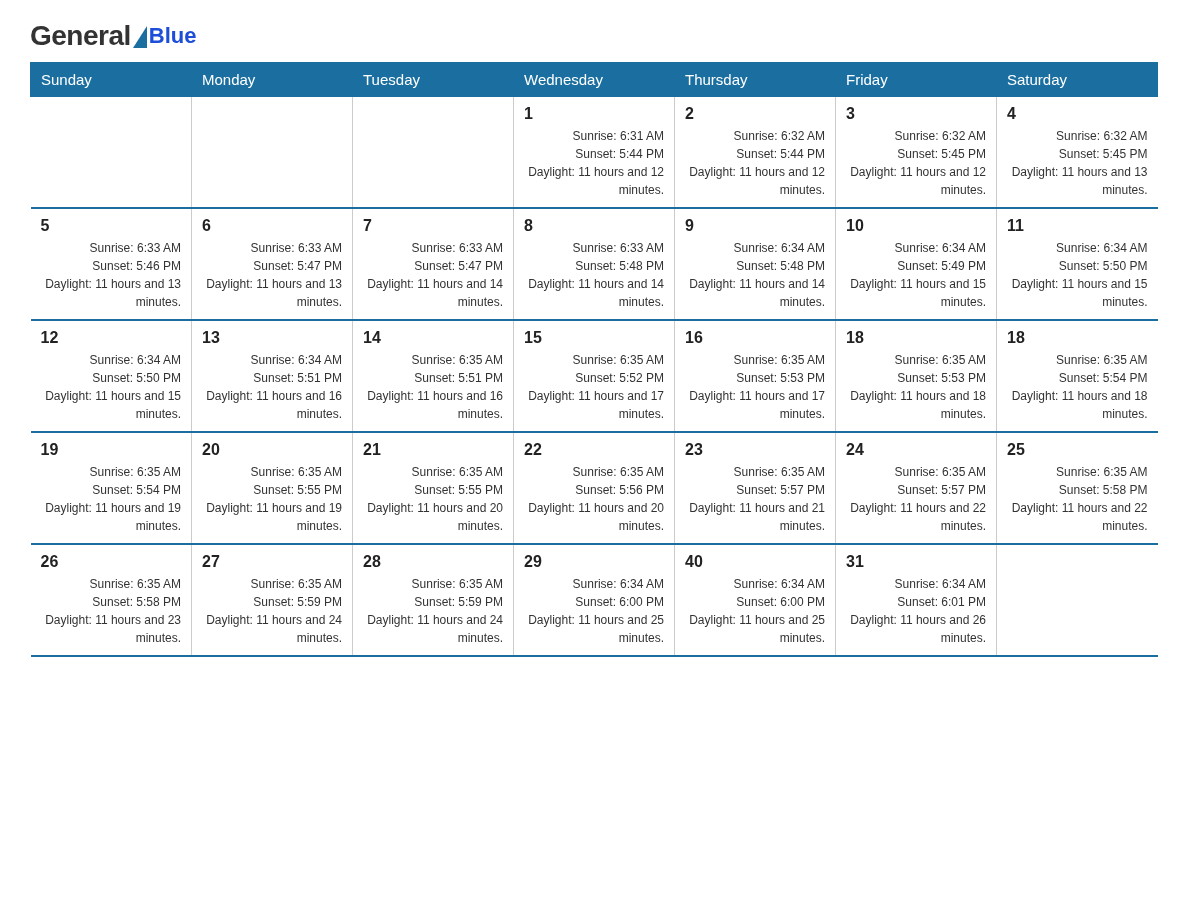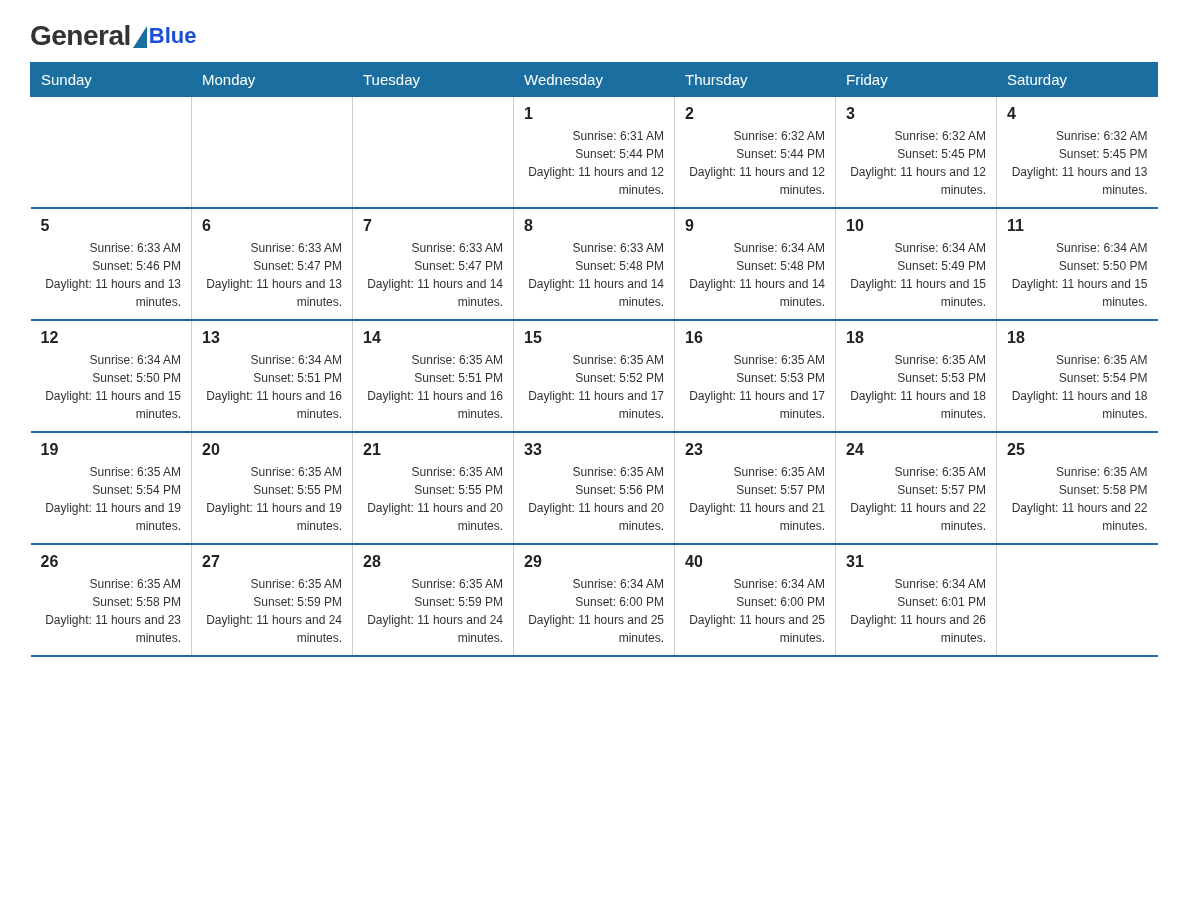--- a/index.html
+++ b/index.html
@@ -265,21 +265,21 @@
 Sunset: 5:55 PM
 Daylight: 11 hours and 19 minutes.</div>
         </td>
         <td>
           <span class="day-num">21</span>
           <div class="day-info" style="white-space: pre-line;">Sunrise: 6:35 AM
 Sunset: 5:55 PM
 Daylight: 11 hours and 20 minutes.</div>
         </td>
         <td>
-          <span class="day-num">33</span>
+          <span class="day-num">22</span>
           <div class="day-info" style="white-space: pre-line;">Sunrise: 6:35 AM
 Sunset: 5:56 PM
 Daylight: 11 hours and 20 minutes.</div>
         </td>
         <td>
           <span class="day-num">23</span>
           <div class="day-info" style="white-space: pre-line;">Sunrise: 6:35 AM
 Sunset: 5:57 PM
 Daylight: 11 hours and 21 minutes.</div>
         </td>

